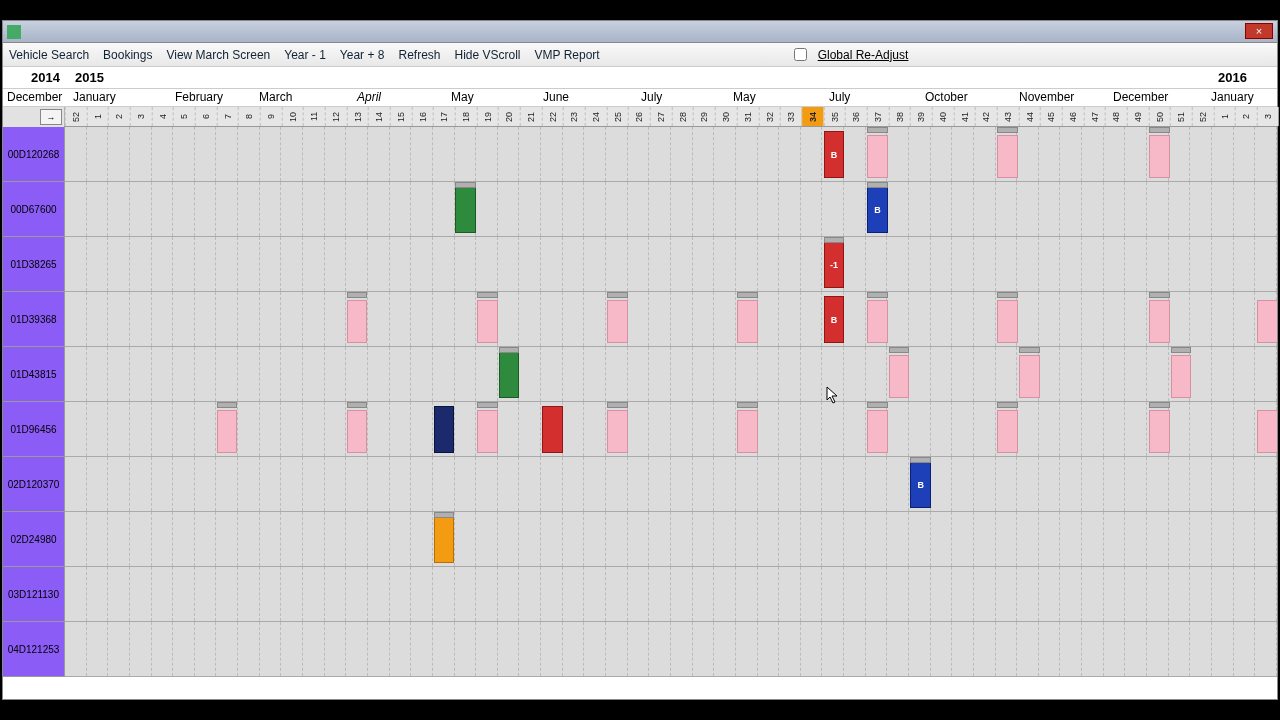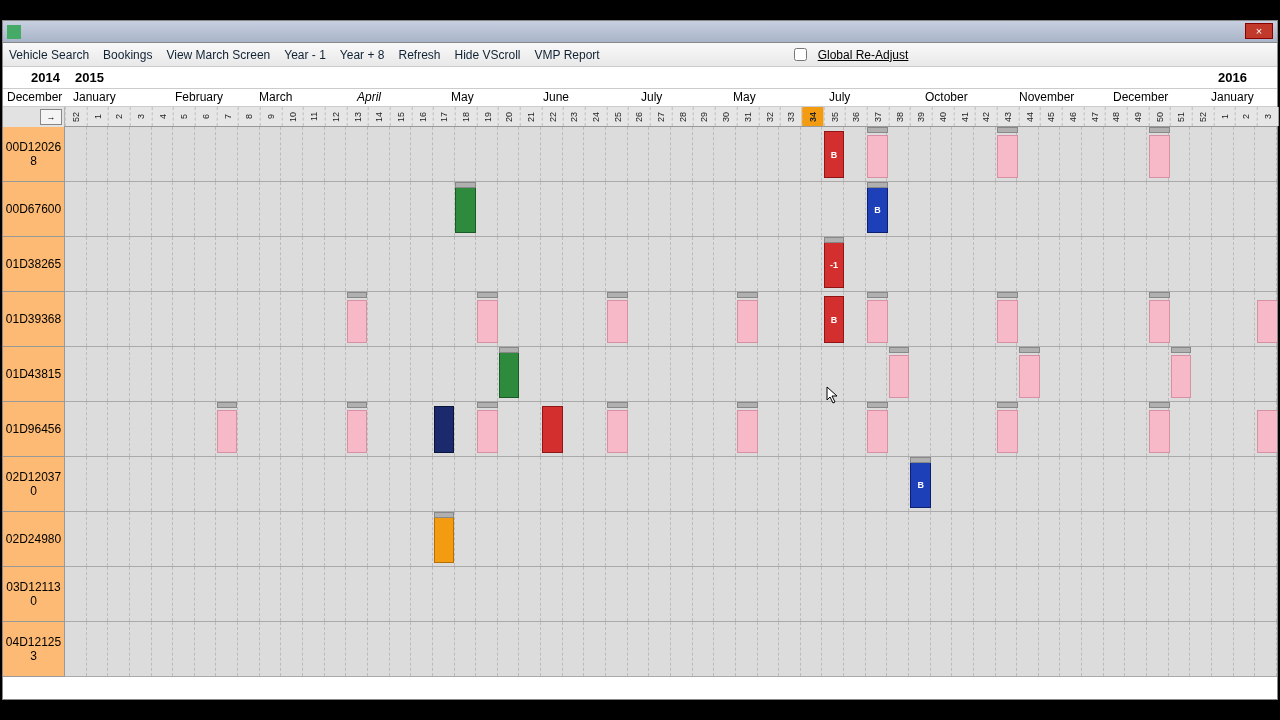--- a/index.html
+++ b/index.html
@@ -20,21 +20,21 @@
   .yearbar .yR { right: 30px; }
   .monthbar { height: 18px; background: #fff; border-bottom: 1px solid #ccc; position: relative; }
   .monthbar span { position: absolute; font-size: 12px; top: 1px; font-weight: 500; }
   .weekbar { height: 20px; background: #eee; display: flex; border-bottom: 1px solid #999; }
   .weekbar .rowhdr { flex: 0 0 62px; height: 20px; background: #e2e2e2; border-right: 1px solid #999; display:flex; align-items:center; justify-content:flex-end; padding-right:2px;}
   .weekbar .rowhdr .arrowbtn { width:22px; height:16px; background:#f4f4f4; border:1px solid #888; display:flex; align-items:center; justify-content:center; font-size:9px; cursor:pointer;}
   .weekbar .wk { writing-mode: vertical-rl; transform: rotate(180deg); font-size: 9px; border-right: 1px dashed #bbb; display:flex; align-items:center; justify-content:center; color:#222; background:#e6e6e6; }
   .weekbar .wk.current { background: #f39c12; font-weight: bold; }
   .gridbody { display: flex; height: 550px; overflow: hidden; }
   .rowhdrs { flex: 0 0 62px; background: #ddd; }
-  .rowhdrs .rh { height: 55px; border-bottom: 1px solid #999; border-right: 1px solid #999; display: flex; align-items: center; justify-content: center; text-align:center; font-size: 12px; background: #fdba74; padding: 0 2px; word-break: break-all; }
+  .rowhdrs .rh { height: 55px; border-bottom: 1px solid #999; border-right: 1px solid #999; display: flex; align-items: center; justify-content: center; text-align:center; font-size: 10px; background: #8b5cf6; padding: 0 2px; word-break: break-all; }
   .gridcells { flex: 1; position: relative; background: #dcdcdc; }
   .row { height: 55px; border-bottom: 1px solid #aaa; position: relative; }
   .row .cellgrid { position:absolute; inset:0; display:flex; }
   .row .cellgrid .c { border-right: 1px dashed #bbb; }
   .block { position:absolute; top:4px; height:47px; border:1px solid #666; display:flex; align-items:center; justify-content:center; color:#fff; font-size:9px; font-weight:bold; }
   .block.red { background:#d32f2f; border-color:#901515; }
   .block.pink { background:#f7b8c8; border-color:#d890a4; color:#d890a4; top:8px; height:43px; }
   .block.graytab { background:#b0b0b0; border-color:#888; top:0px; height:6px; }
   .block.green { background:#2e8b3d; border-color:#1a5a24; }
   .block.blue { background:#1d3fb8; border-color:#0d2070; }

